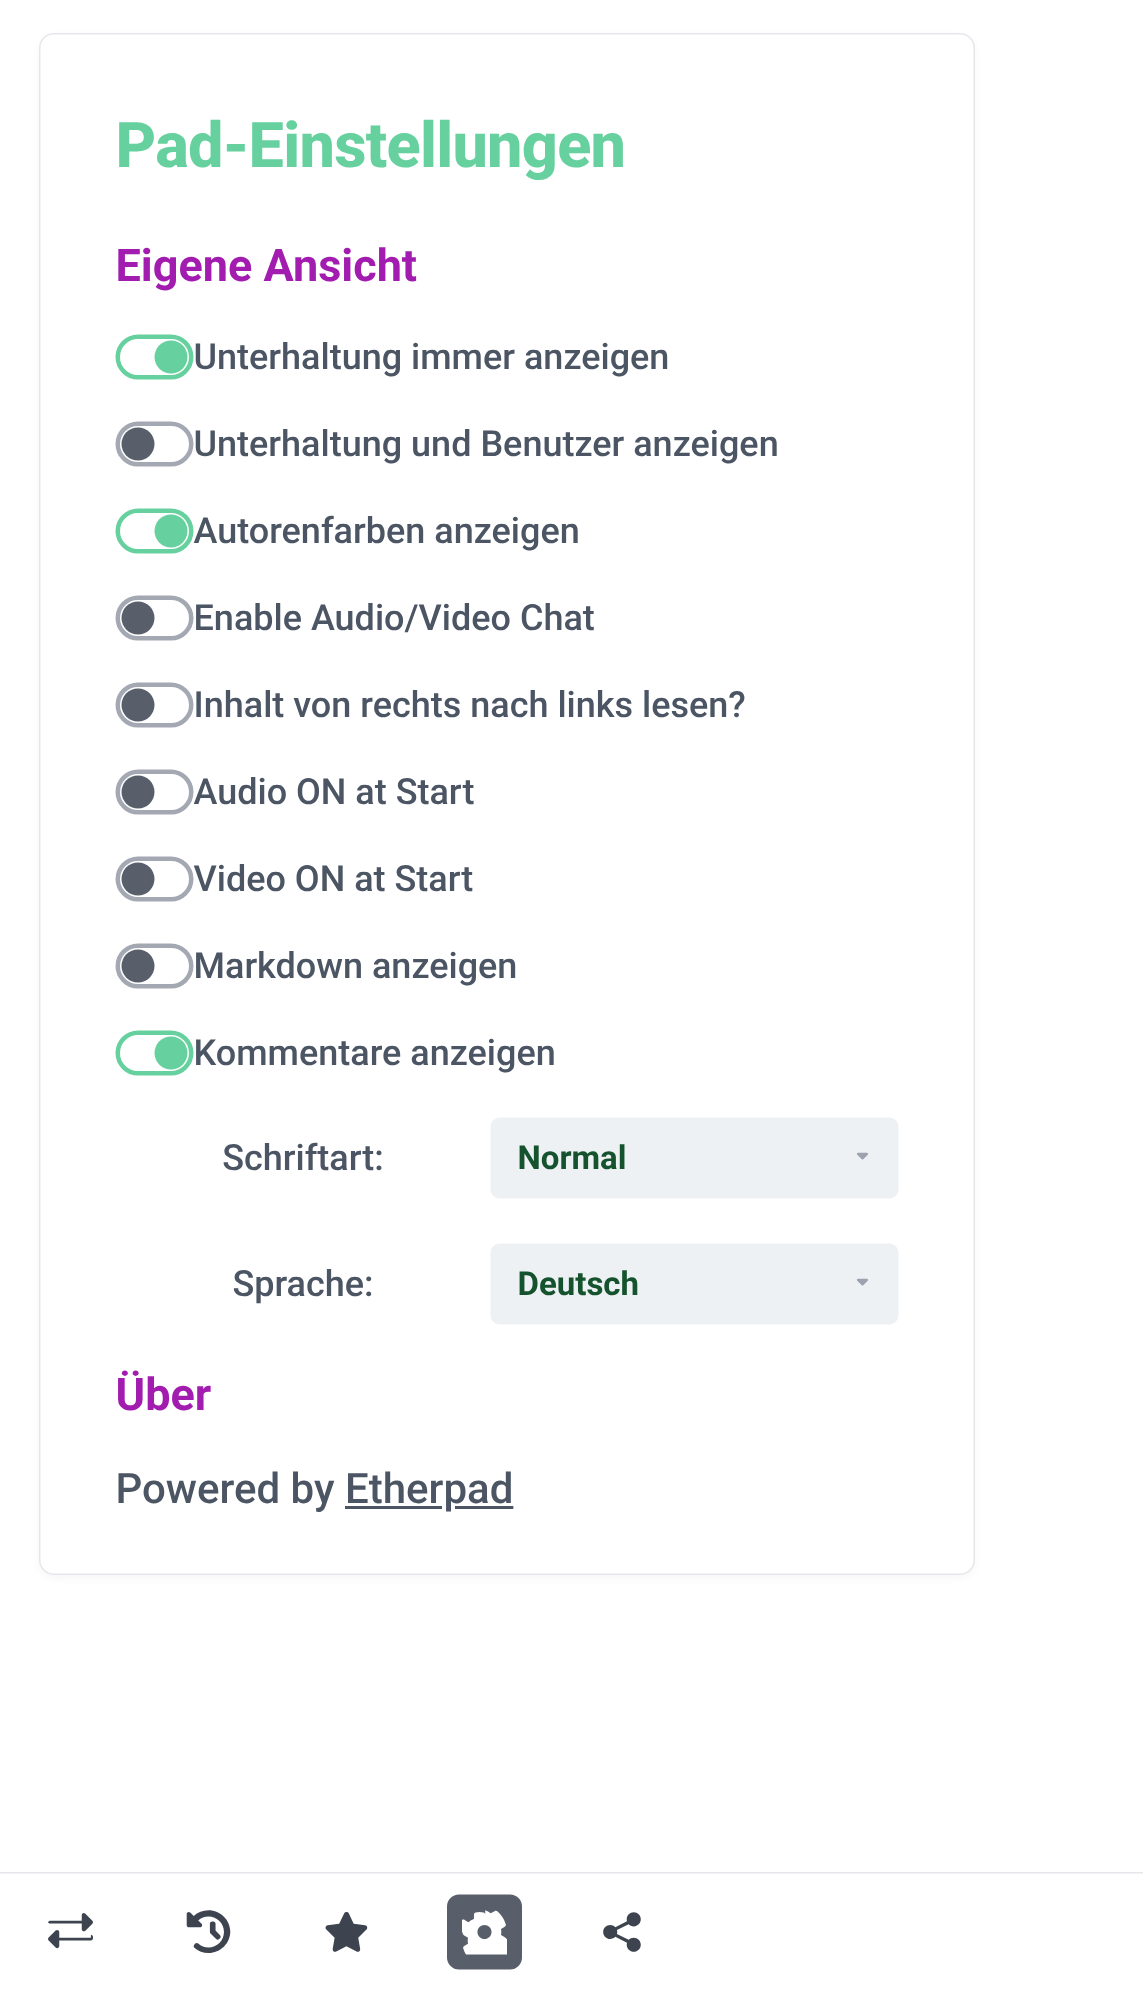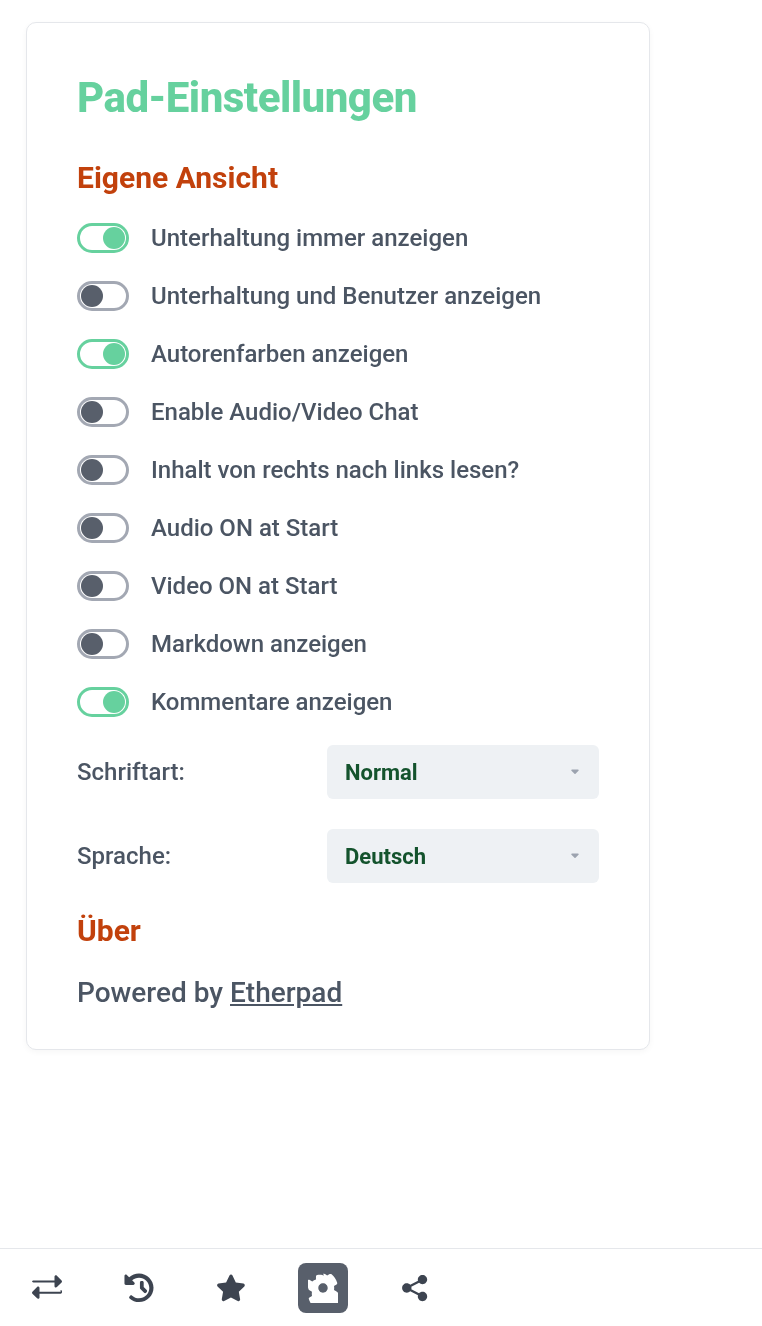--- a/index.html
+++ b/index.html
@@ -27,29 +27,28 @@
     margin: 0 0 38px 0;
     font-size: 42px;
     font-weight: 800;
     color: #66d19e;
     letter-spacing: -0.5px;
   }
   h2.section {
     margin: 0 0 28px 0;
     font-size: 30px;
     font-weight: 700;
-    color: #c2410c;
+    color: #a21caf;
   }
   h2.section.about {
     margin-top: 30px;
   }
   .toggle-row {
     display: flex;
     align-items: center;
-    gap: 22px;
     margin-bottom: 28px;
   }
   .toggle {
     width: 52px;
     height: 30px;
     border-radius: 999px;
     position: relative;
     flex-shrink: 0;
     cursor: pointer;
   }
@@ -88,20 +87,21 @@
     display: flex;
     align-items: center;
     margin-top: 12px;
     margin-bottom: 30px;
   }
   .select-label {
     font-size: 24px;
     color: #4b5563;
     font-weight: 500;
     width: 250px;
+    text-align: center;
   }
   .select-box {
     flex: 1;
     height: 54px;
     background: #eef1f4;
     border-radius: 6px;
     display: flex;
     align-items: center;
     justify-content: space-between;
     padding: 0 18px;

